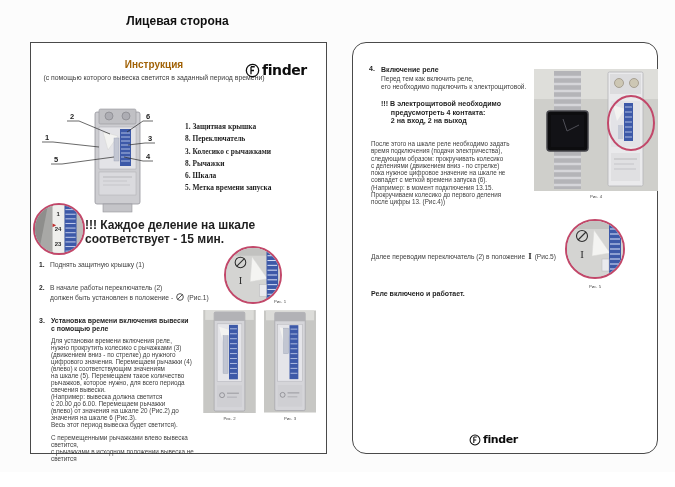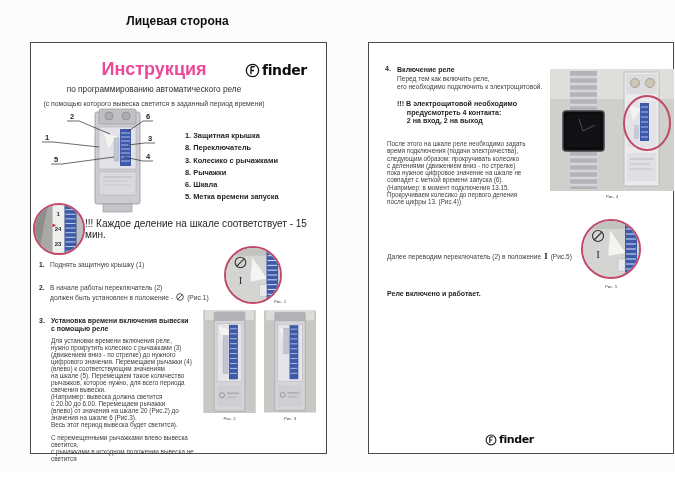--- a/index.html
+++ b/index.html
@@ -3,55 +3,55 @@
 <meta charset="utf-8">
 <style>
   html,body { margin:0; padding:0; background:#ffffff; }
   .canvas {
     position:relative; width:675px; height:472px; overflow:hidden;
     background:#fcfcfc; font-family:"Liberation Sans","DejaVu Sans",sans-serif;
     color:#3f3f3f; -webkit-font-smoothing:antialiased;
   }
   .page { position:absolute; top:42px; height:410px; background:#ffffff; border:1px solid #4a4a4a; }
   .left-page  { left:30px;  width:295px; }
-  .right-page { left:368px; width:304px; }
+  .right-page { left:352px; width:304px;border-radius:14px; }
   .page-title { position:absolute; top:14px; font-size:12px; font-weight:bold; color:#101010; text-align:center; }
   .left-title  { left:30px;  width:295px; }
   .right-title { left:352px; width:304px; }
 
   .abs { position:absolute; }
   .ml  { white-space:pre-line; }
   .mlw { white-space:pre-wrap; }
 
   
   .doc-header { left:4px; top:16px; width:238px; text-align:center; }
-  .doc-title    { font-size:18px; font-weight:bold; color:#ec4899; margin-bottom:4px; }
+  .doc-title    { font-size:10px; font-weight:bold; color:#a16207; margin-bottom:4px; }
   .doc-subtitle { font-size:8.3px; color:#2e2e2e; margin-bottom:6px; }
   .doc-note     { font-size:6.9px; color:#3c3c3c; }
 
   .logo { display:inline-flex; align-items:center; gap:2px; color:#0c0c0c; }
   .logo svg { width:15px; height:15px; }
   .logo-text { font-weight:bold; font-size:14px; letter-spacing:-0.4px; font-family:"DejaVu Sans",sans-serif; color:#0c0c0c; }
   .logo-top { left:214px; top:19px; }
   .logo-bottom { left:116px; top:390px; }
   .logo-bottom svg { width:12px; height:12px; }
   .logo-bottom .logo-text { font-size:11px; }
 
   .device-fig { left:6px; top:64px; width:150px; height:106px; }
 
-  .parts { left:154px; top:87px; margin:0; padding:0; list-style:none; }
+  .parts { left:154px; top:78px; margin:0; padding:0; list-style:none;font-family:Liberation Serif, serif; }
   .parts li { font-size:7.4px; font-weight:bold; color:#1f1f1f; line-height:12.3px; }
 
   .circle-photo { border-radius:50%; border:2px solid #c2486a; overflow:hidden; background:#d2d2d0; }
   .scale-zoom { left:2px; top:160px; width:48px; height:48px; }
   .fig1 { left:193px; top:203px; width:54px; height:54px; }
   .fig5 { left:212px; top:176px; width:56px; height:56px; }
   .circle-photo svg { display:block; width:100%; height:100%; }
 
-  .scale-note { left:54px; top:175px; width:245px; font-size:10px; font-weight:normal; color:#1f1f1f; }
+  .scale-note { left:54px; top:175px; width:245px; font-size:12px; font-weight:bold; color:#1f1f1f; }
 
   .step { font-size:6.7px; line-height:9px; }
   .step .num { font-weight:bold; color:#1f1f1f; display:inline-block; width:11px; }
   .step1 { left:8px; top:217px; }
   .step2 { left:8px; top:240px; }
   .step2 .row2 { padding-left:11px; display:flex; align-items:center; gap:1px; }
   .off-icon svg { width:10px; height:10px; display:block; margin:0 1px; }
 
   .fig-caption { font-size:4.3px; color:#4a4a4a; text-align:center; }
   .fig1-cap { left:224px; top:256px; width:50px; }
@@ -93,21 +93,20 @@
 <body>
 
 <div class="canvas">
 
   <div class="page-title left-title">Лицевая сторона</div>
 
   <section class="page left-page">
 
     <div class="abs doc-header">
       <div class="doc-title">Инструкция</div>
-      <div class="doc-subtitle">по программированию автоматического реле</div>
       <div class="doc-note">(с помощью которого вывеска светится в заданный период времени)</div>
     </div>
 
     <span class="abs logo logo-top">
       <svg viewBox="0 0 20 20">
         <circle cx="10" cy="10" r="8.2" fill="none" stroke="#0c0c0c" stroke-width="1.7"></circle>
         <path d="M8 5 v10 M8 5 h5 M8 10 h4" fill="none" stroke="#0c0c0c" stroke-width="1.7"></path>
       </svg>
       <span class="logo-text">finder</span>
     </span>

